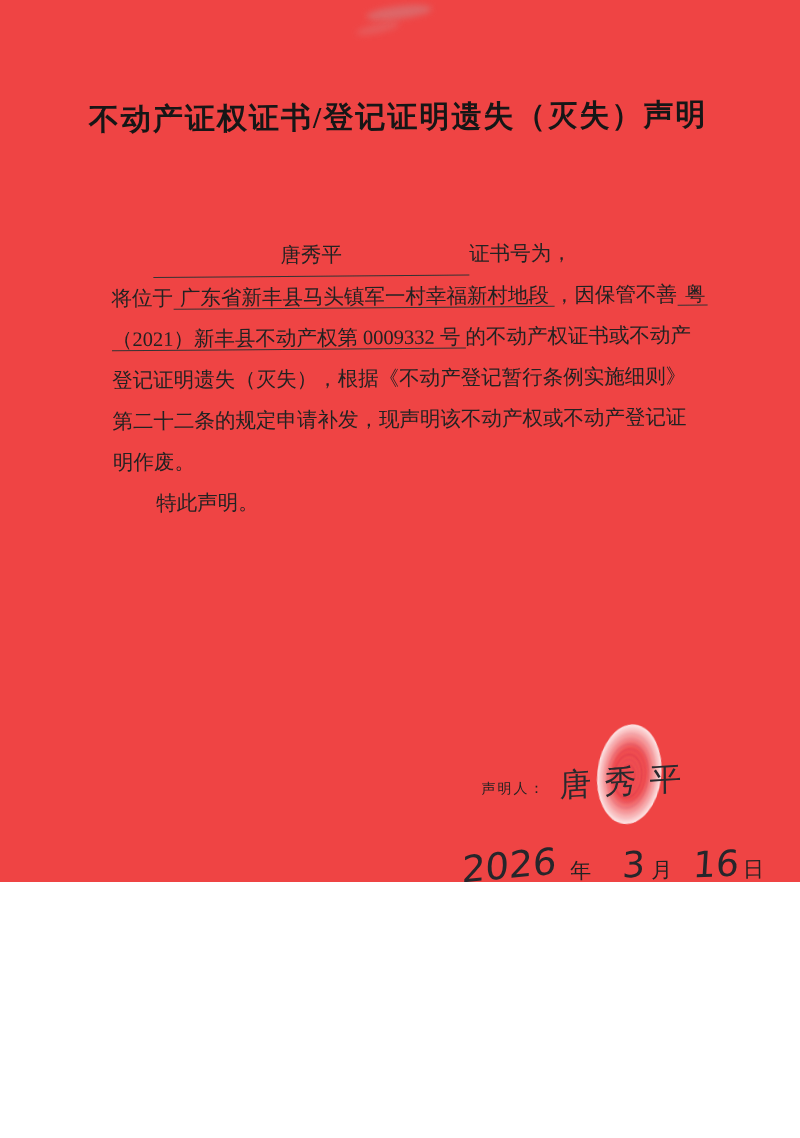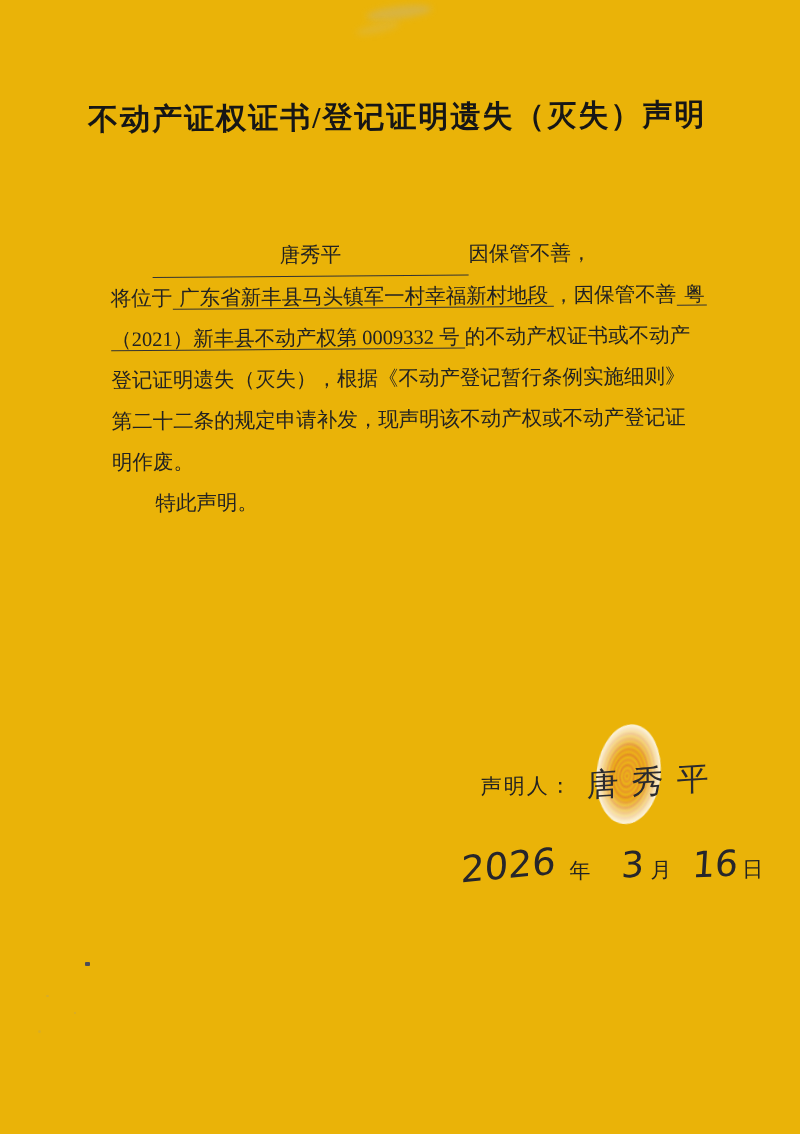--- a/index.html
+++ b/index.html
@@ -3,22 +3,22 @@
 <meta charset="utf-8">
 <style>
   html, body {
     margin: 0;
     padding: 0;
     background: #ffffff;
   }
   .page {
     position: relative;
     width: 800px;
-    height: 1134px;
-    background: #eab308;
+    height: 882px;
+    background: #ef4444;
     overflow: hidden;
     font-family: "Liberation Serif", "DejaVu Serif", serif;
     color: #1e1e1e;
   }
   .content {
     position: absolute;
     inset: 0;
     transform: rotate(-0.45deg);
     transform-origin: 50% 40%;
   }
@@ -58,21 +58,21 @@
 
   .sig {
     position: absolute;
     left: 478px;
     top: 762px;
     display: flex;
     align-items: baseline;
     height: 60px;
   }
   .sig-label {
-    font-size: 21px;
+    font-size: 14px;
     letter-spacing: 2px;
     color: #222;
     position: relative;
     z-index: 2;
   }
   .sig-name {
     font-family: "DejaVu Sans", sans-serif;
     font-size: 32px;
     letter-spacing: 13px;
     margin-left: 14px;
@@ -169,21 +169,21 @@
   <div class="dot-artifact"></div>
   <div class="speck s1"></div>
   <div class="speck s2"></div>
   <div class="speck s3"></div>
 
   <div class="content">
 
     <div class="title">不动产证权证书/登记证明遗失（灭失）声明</div>
 
     <div class="para">
-      <div class="line"><span class="blank"><span>唐秀平</span></span><span>因保管不善，</span></div>
+      <div class="line"><span class="blank"><span>唐秀平</span></span><span>证书号为，</span></div>
 
       <div class="line"><span>将位于</span><span class="u loc">广东省新丰县马头镇军一村幸福新村地段</span><span>，因保管不善</span><span class="u certstart">粤</span></div>
 
       <div class="line"><span class="u certrest">（2021）新丰县不动产权第 0009332 号</span><span>的不动产权证书或不动产</span></div>
 
       <div class="line">登记证明遗失（灭失），根据《不动产登记暂行条例实施细则》</div>
       <div class="line">第二十二条的规定申请补发，现声明该不动产权或不动产登记证</div>
       <div class="line">明作废。</div>
       <div class="line closing">特此声明。</div>
     </div>

